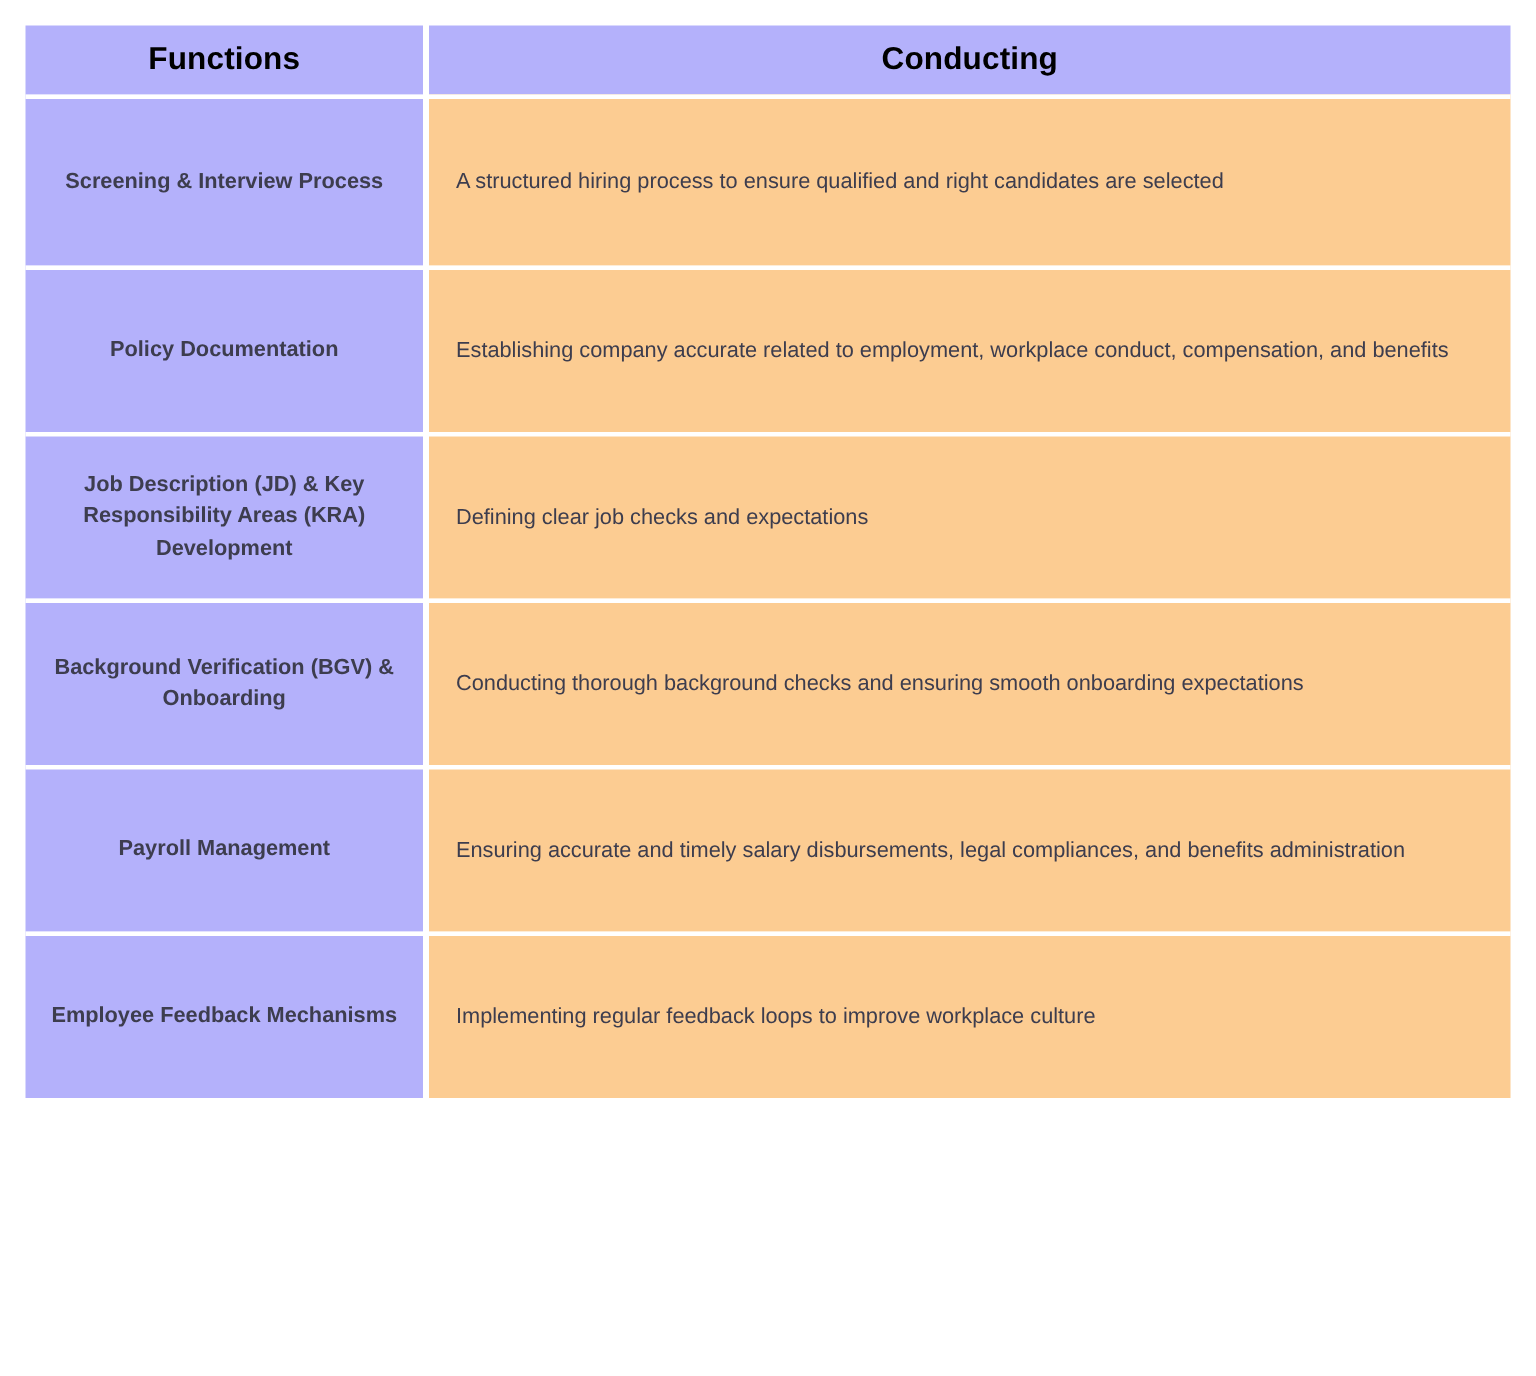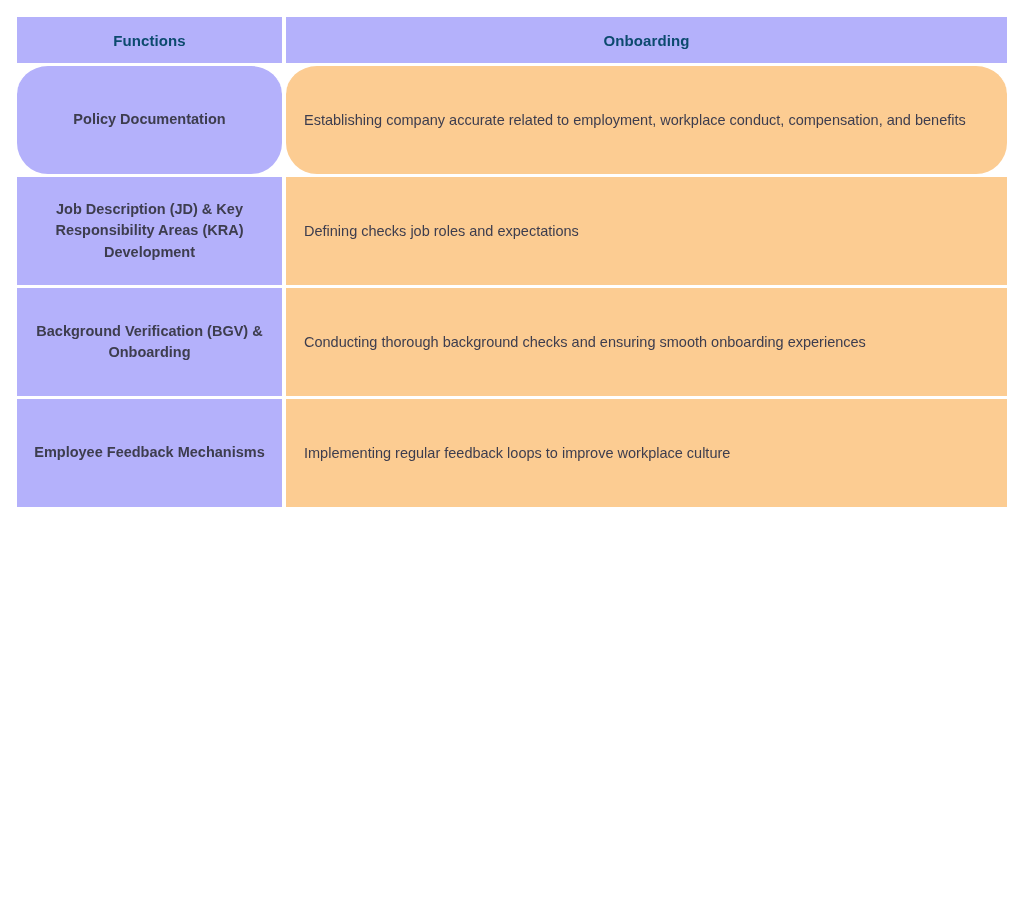--- a/index.html
+++ b/index.html
@@ -27,22 +27,22 @@
     table-layout: fixed;
   }
 
   col.col-fn   { width: 265px; }
   col.col-gap  { width: 4px; }
   col.col-desc { width: 721px; }
 
   
   th.hdr {
     background: #b4b1fb;
-    color: #0c4a6e;
-    font-size: 15px;
+    color: #000000;
+    font-size: 21px;
     font-weight: bold;
     text-align: center;
     vertical-align: middle;
     height: 46px;
     padding: 0 8px;
     letter-spacing: 0.1px;
   }
   th.gapcell, td.gapcell {
     background: #ffffff;
     padding: 0;
@@ -73,21 +73,21 @@
     line-height: 1.55;
     border-top: 3px solid #ffffff;
   }
 
   
   tr.row-first td.fn-cell,
   tr.row-first td.desc-cell { border-top: 3px solid #ffffff; }
 
   
   tr.r1 td { height: 91px; }
-  tr.r2 td { height: 88px; border-radius: 31px; }
+  tr.r2 td { height: 88px; }
   tr.r3 td { height: 88px; margin-left: 18px; }
   tr.r4 td { height: 88px; }
   tr.r5 td { height: 88px; }
   tr.r6 td { height: 88px; }
   tr.r7 td { height: 88px; }
   tr.r8 td { height: 88px; }
 </style>
 </head>
 <body>
 
@@ -95,44 +95,54 @@
   <table class="fn-table">
     <colgroup>
       <col class="col-fn">
       <col class="col-gap">
       <col class="col-desc">
     </colgroup>
     <thead>
       <tr>
         <th class="hdr">Functions</th>
         <th class="gapcell"></th>
-        <th class="hdr">Onboarding</th>
+        <th class="hdr">Conducting</th>
       </tr>
     </thead>
     <tbody>
 
+      <tr class="r1 row-first">
+        <td class="fn-cell">Screening &amp; Interview Process</td>
+        <td class="gapcell"></td>
+        <td class="desc-cell">A structured hiring process to ensure qualified and right candidates are selected</td>
+      </tr>
 
       <tr class="r2">
         <td class="fn-cell">Policy Documentation</td>
         <td class="gapcell"></td>
         <td class="desc-cell">Establishing company accurate related to employment, workplace conduct, compensation, and benefits</td>
       </tr>
 
       <tr class="r3">
         <td class="fn-cell">Job Description (JD) &amp; Key Responsibility Areas (KRA) Development</td>
         <td class="gapcell"></td>
-        <td class="desc-cell">Defining checks job roles and expectations</td>
+        <td class="desc-cell">Defining clear job checks and expectations</td>
       </tr>
 
       <tr class="r4">
         <td class="fn-cell">Background Verification (BGV) &amp; Onboarding</td>
         <td class="gapcell"></td>
-        <td class="desc-cell">Conducting thorough background checks and ensuring smooth onboarding experiences</td>
+        <td class="desc-cell">Conducting thorough background checks and ensuring smooth onboarding expectations</td>
       </tr>
 
+      <tr class="r5">
+        <td class="fn-cell">Payroll Management</td>
+        <td class="gapcell"></td>
+        <td class="desc-cell">Ensuring accurate and timely salary disbursements, legal compliances, and benefits administration</td>
+      </tr>
 
 
 
       <tr class="r8">
         <td class="fn-cell">Employee Feedback Mechanisms</td>
         <td class="gapcell"></td>
         <td class="desc-cell">Implementing regular feedback loops to improve workplace culture</td>
       </tr>
 
     </tbody>

